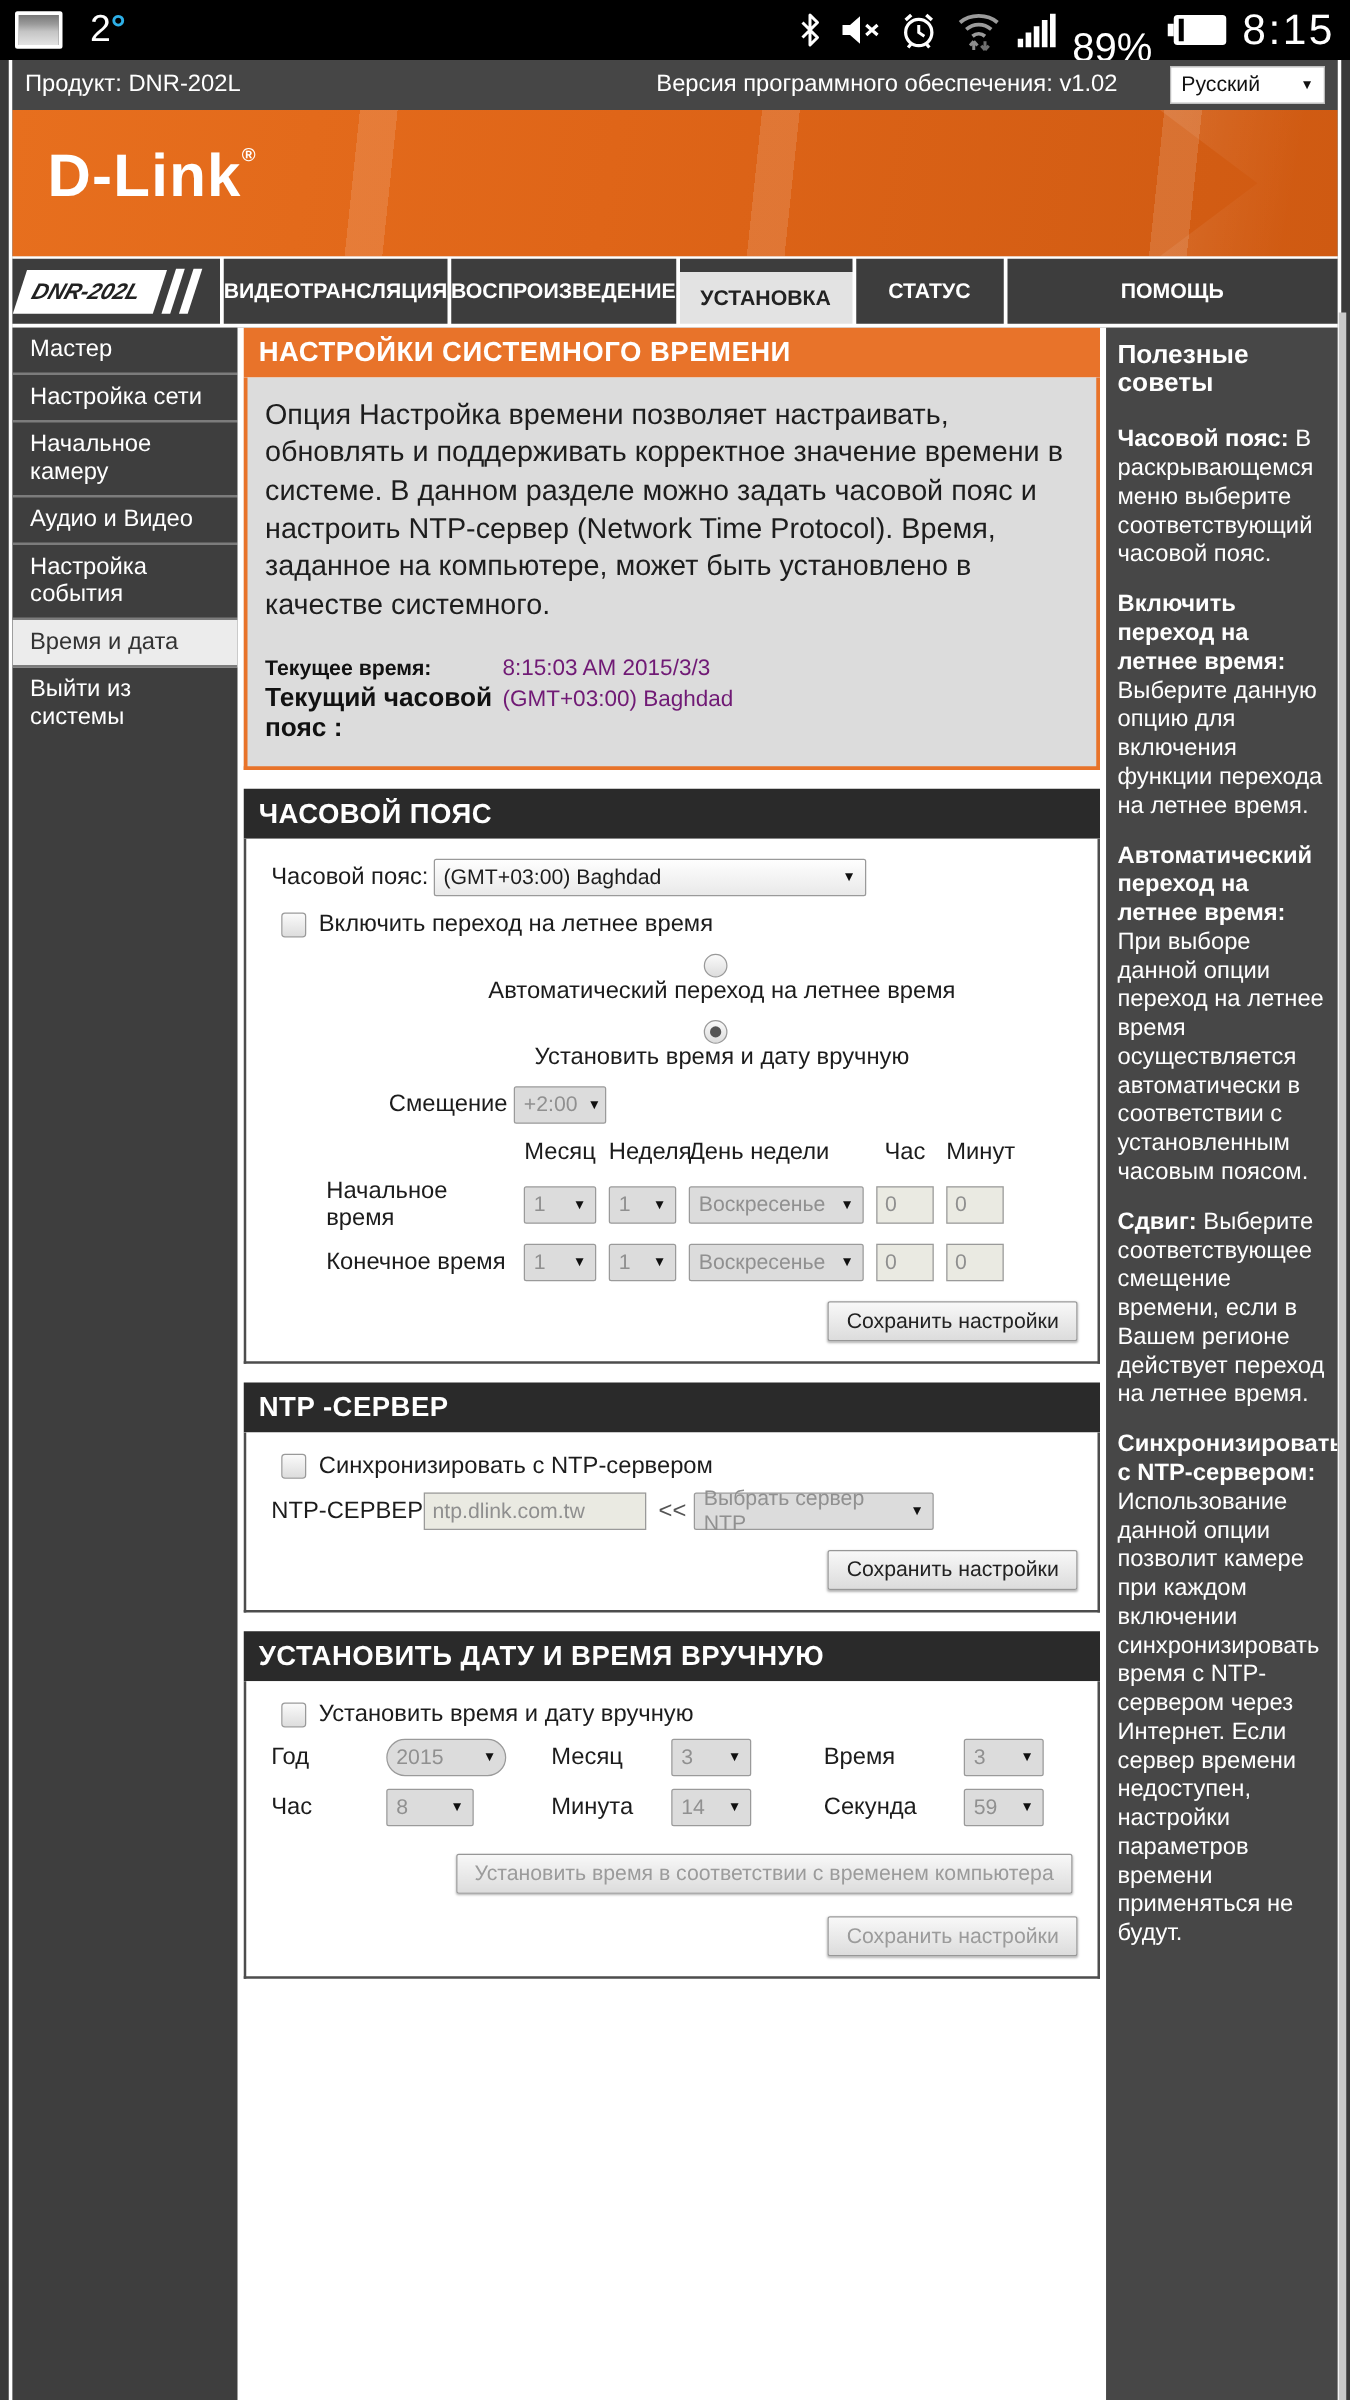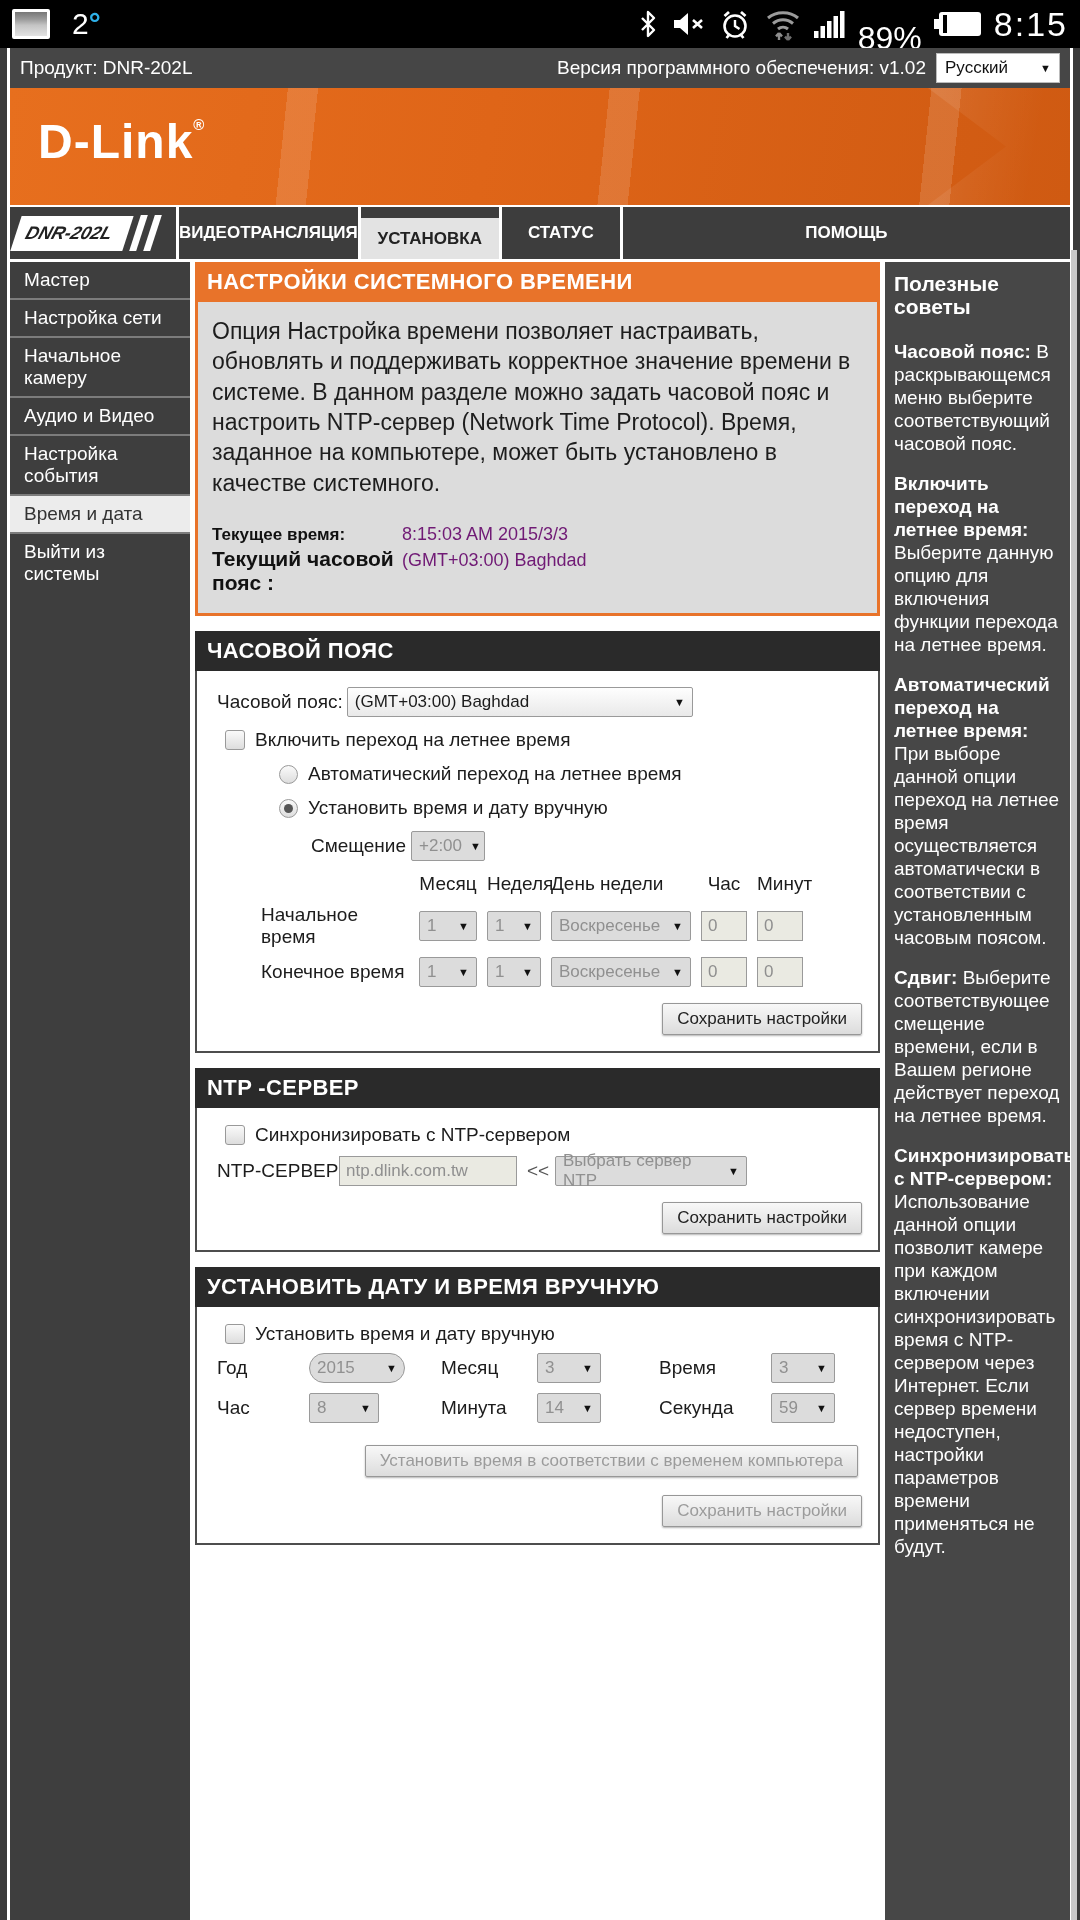--- a/index.html
+++ b/index.html
@@ -18,21 +18,21 @@
   .pct{font-size:32px;margin-top:28px;}
   .clock{font-size:34px;letter-spacing:2px;}
 
   
   .frame{margin:0 7px;border-left:3px solid #fff;border-right:3px solid #fff;background:#3a3a3a;position:relative;}
 
   
   .pbar{height:40px;background:#464646;display:flex;align-items:center;padding:0 10px;color:#fff;font-size:19px;}
   .pbar-right{margin-left:auto;display:flex;align-items:center;gap:10px;}
   .lang-sel{width:124px;height:30px;background:#fff;color:#111;font-size:17px;display:flex;
-    align-items:center;justify-content:space-between;padding:0 8px;border:1px solid #bbb;}
+    align-items:center;justify-content:space-between;padding:0 8px;border:1px solid #bbb;margin-left:32px;}
   .lang-sel .arr{font-size:11px;color:#111;}
 
   
   .banner{height:117px;position:relative;overflow:hidden;
     background:linear-gradient(100deg,#e76f1e 0%,#df6518 45%,#cf5a12 100%);}
   .banner::before{content:"";position:absolute;inset:0;
     background:repeating-linear-gradient(-84deg,rgba(255,255,255,0) 0 120px,rgba(255,255,255,.13) 120px 150px,rgba(255,255,255,0) 150px 320px);}
   .banner::after{content:"";position:absolute;right:-40px;top:0;width:260px;height:100%;
     background:linear-gradient(100deg,rgba(255,255,255,.16),rgba(255,255,255,0) 70%);
     clip-path:polygon(30% 0,100% 0,100% 100%,30% 100%,60% 50%);}
@@ -83,21 +83,21 @@
   .sel.dis{background:#dcdcdc;color:#909090;}
   .inp-dis{width:46px;height:30px;background:#eaeae2;border:1px solid #9a9a9a;color:#8f8f8f;
     font-size:17px;padding:2px 6px;font-family:"Liberation Sans",sans-serif;}
   .chk{width:20px;height:20px;border:1px solid #999;border-radius:3px;
     background:linear-gradient(#fafafa,#ddd);display:inline-block;flex:0 0 auto;cursor:pointer;}
   .rad{width:19px;height:19px;border:1px solid #999;border-radius:50%;
     background:linear-gradient(#fafafa,#ddd);display:inline-block;flex:0 0 auto;cursor:pointer;position:relative;}
   .rad.on::after{content:"";position:absolute;left:4px;top:4px;width:9px;height:9px;border-radius:50%;background:#555;}
   .gap8{margin-left:10px;}
   .ind1{padding-left:8px;}
-  .ind2{padding-left:62px;}
+  .ind2{padding-left:62px;flex-direction:column;}
   .ind3{padding-left:94px;}
   .dst{display:grid;grid-template-columns:148px 58px 54px 140px 46px 46px;gap:9px 10px;align-items:center;margin:4px 0 4px 44px;}
   .dst .hdr{font-size:19px;color:#1c1c1c;text-align:center;}
   .dst .hdr.left{text-align:left;}
   .dst .rlbl{font-size:19px;color:#1c1c1c;line-height:1.15;}
   .btn{display:inline-block;background:linear-gradient(#f8f8f8,#dcdcdc);border:1px solid #979797;
     border-radius:2px;height:32px;line-height:30px;padding:0 14px;font-size:17px;color:#222;
     box-shadow:0 1px 2px rgba(0,0,0,.3);cursor:pointer;}
   .btn.dis{color:#9b9b9b;}
   .btn-row{text-align:right;margin-top:16px;padding-right:4px;}
@@ -171,20 +171,21 @@
     <div class="dlink"><span>D-Link</span><sup>®</sup></div>
   </div>
 
   <div class="nav">
     <div class="tab tab-device">
       <div class="plate">DNR-202L</div>
       <div class="sl"></div>
       <div class="sl"></div>
     </div>
     <div class="tab t1">ВИДЕОТРАНСЛЯЦИЯ</div>
+    <div class="tab t2">ВОСПРОИЗВЕДЕНИЕ</div>
     <div class="tab t3 active">УСТАНОВКА</div>
     <div class="tab t5">СТАТУС</div>
     <div class="tab t6">ПОМОЩЬ</div>
   </div>
 
   <div class="layout">
 
     <div class="sidebar">
       <div class="side-item">Мастер</div>
       <div class="side-item">Настройка сети</div>

